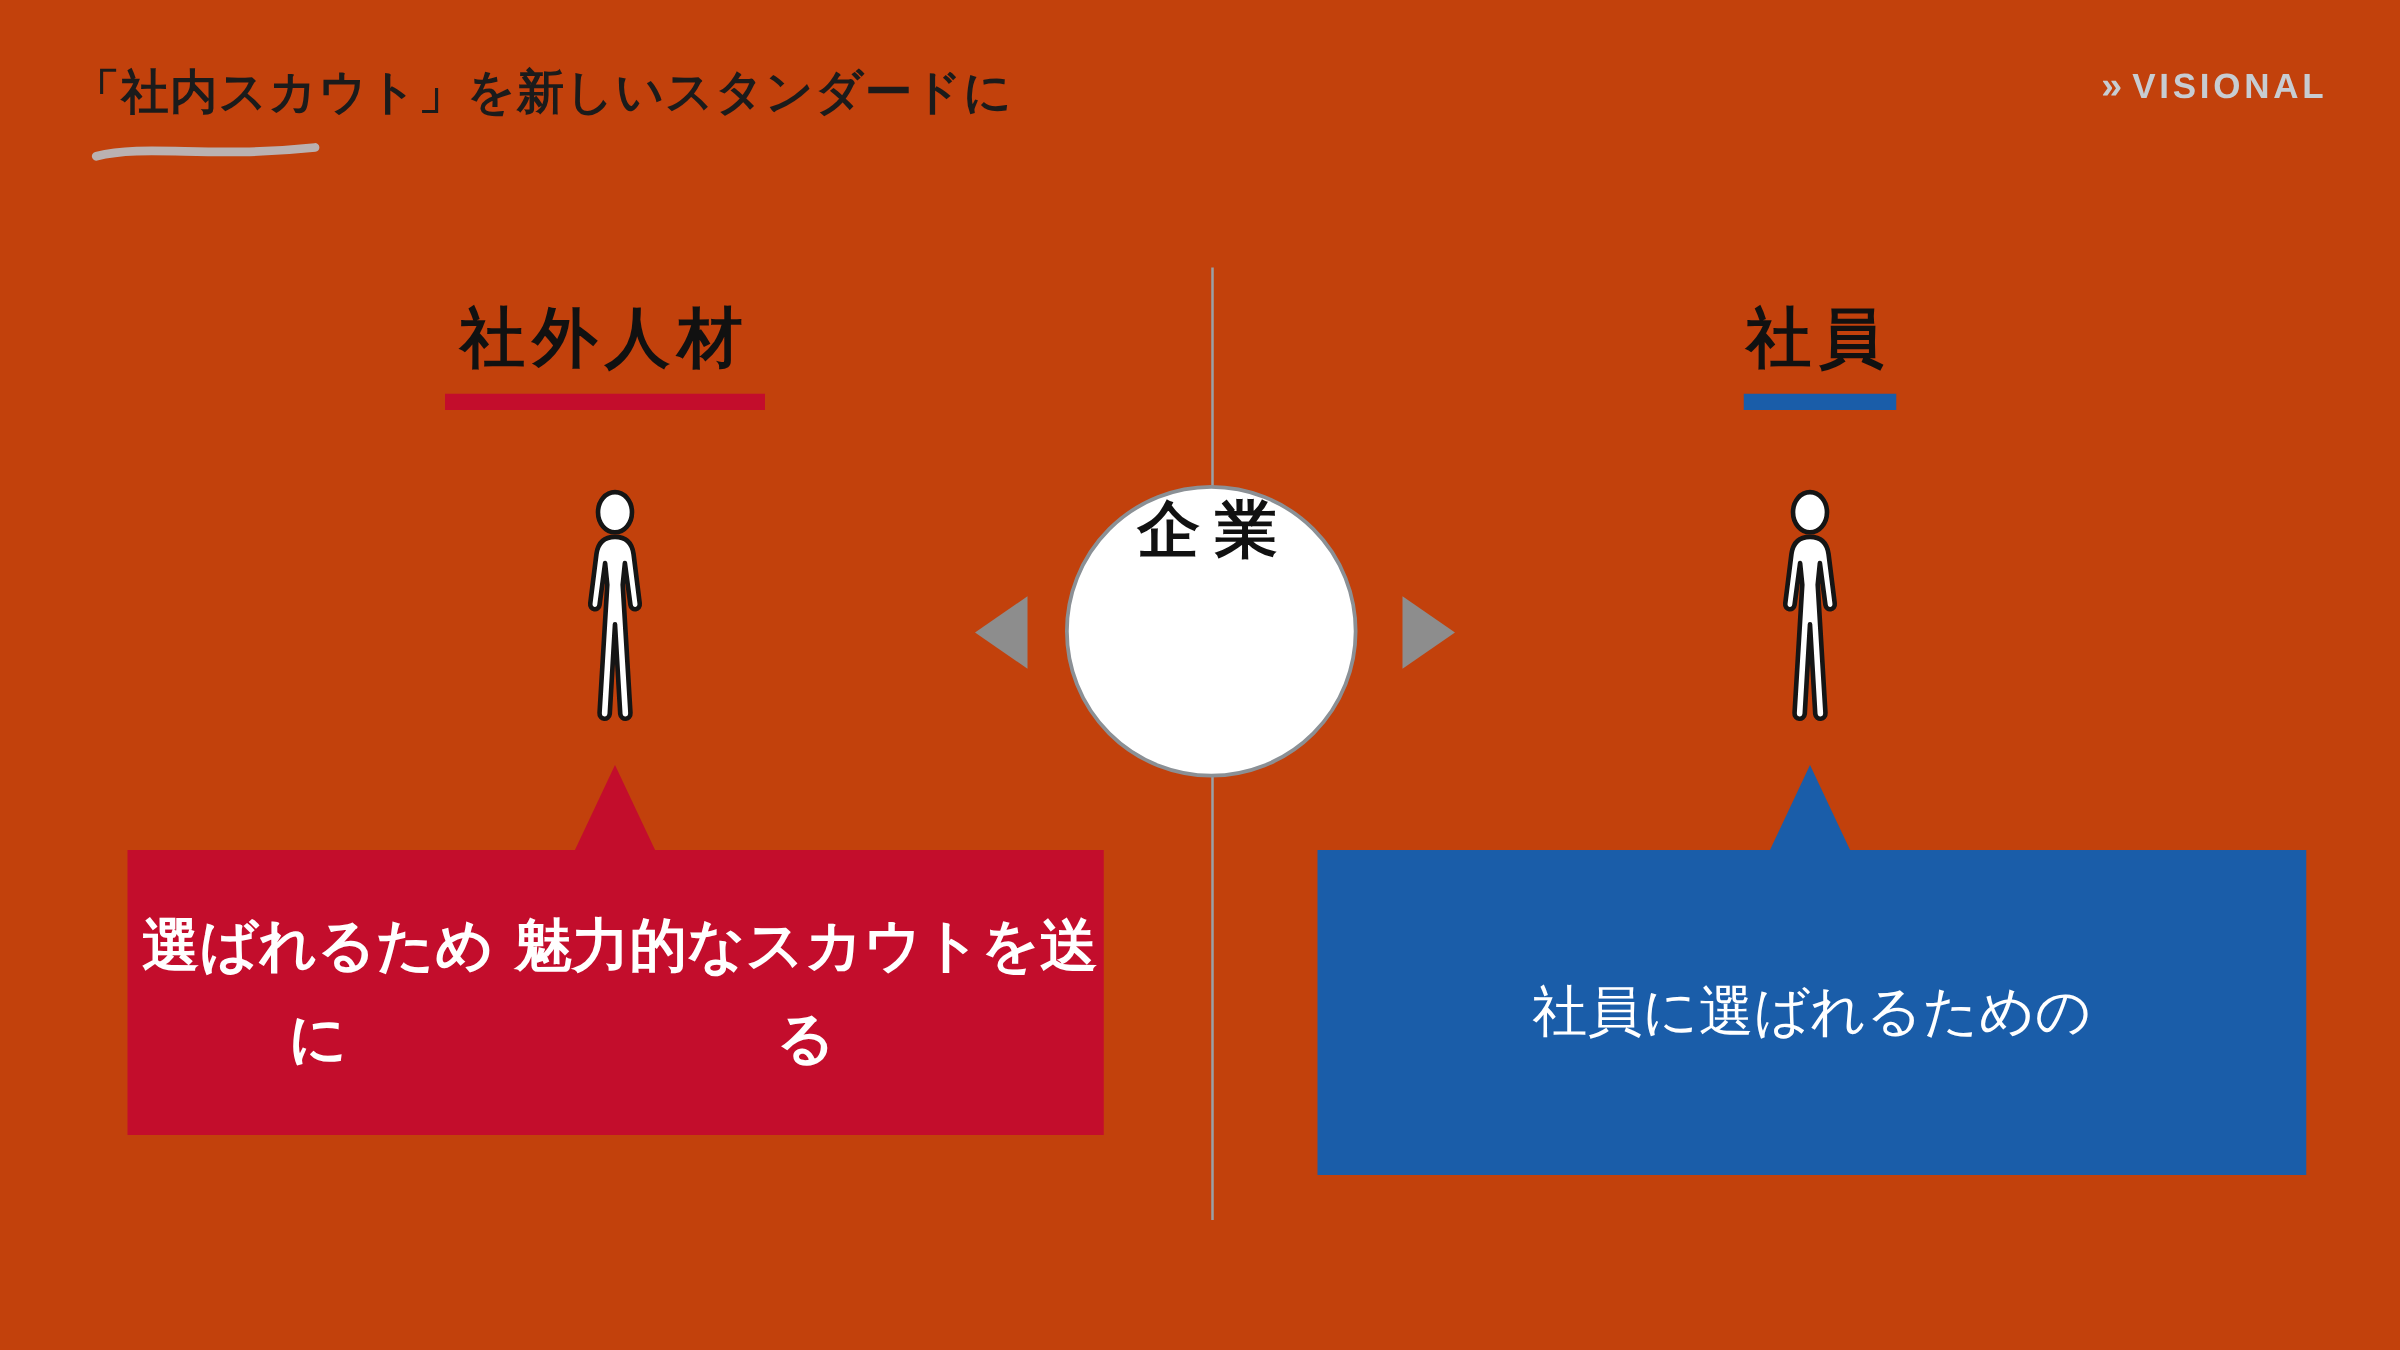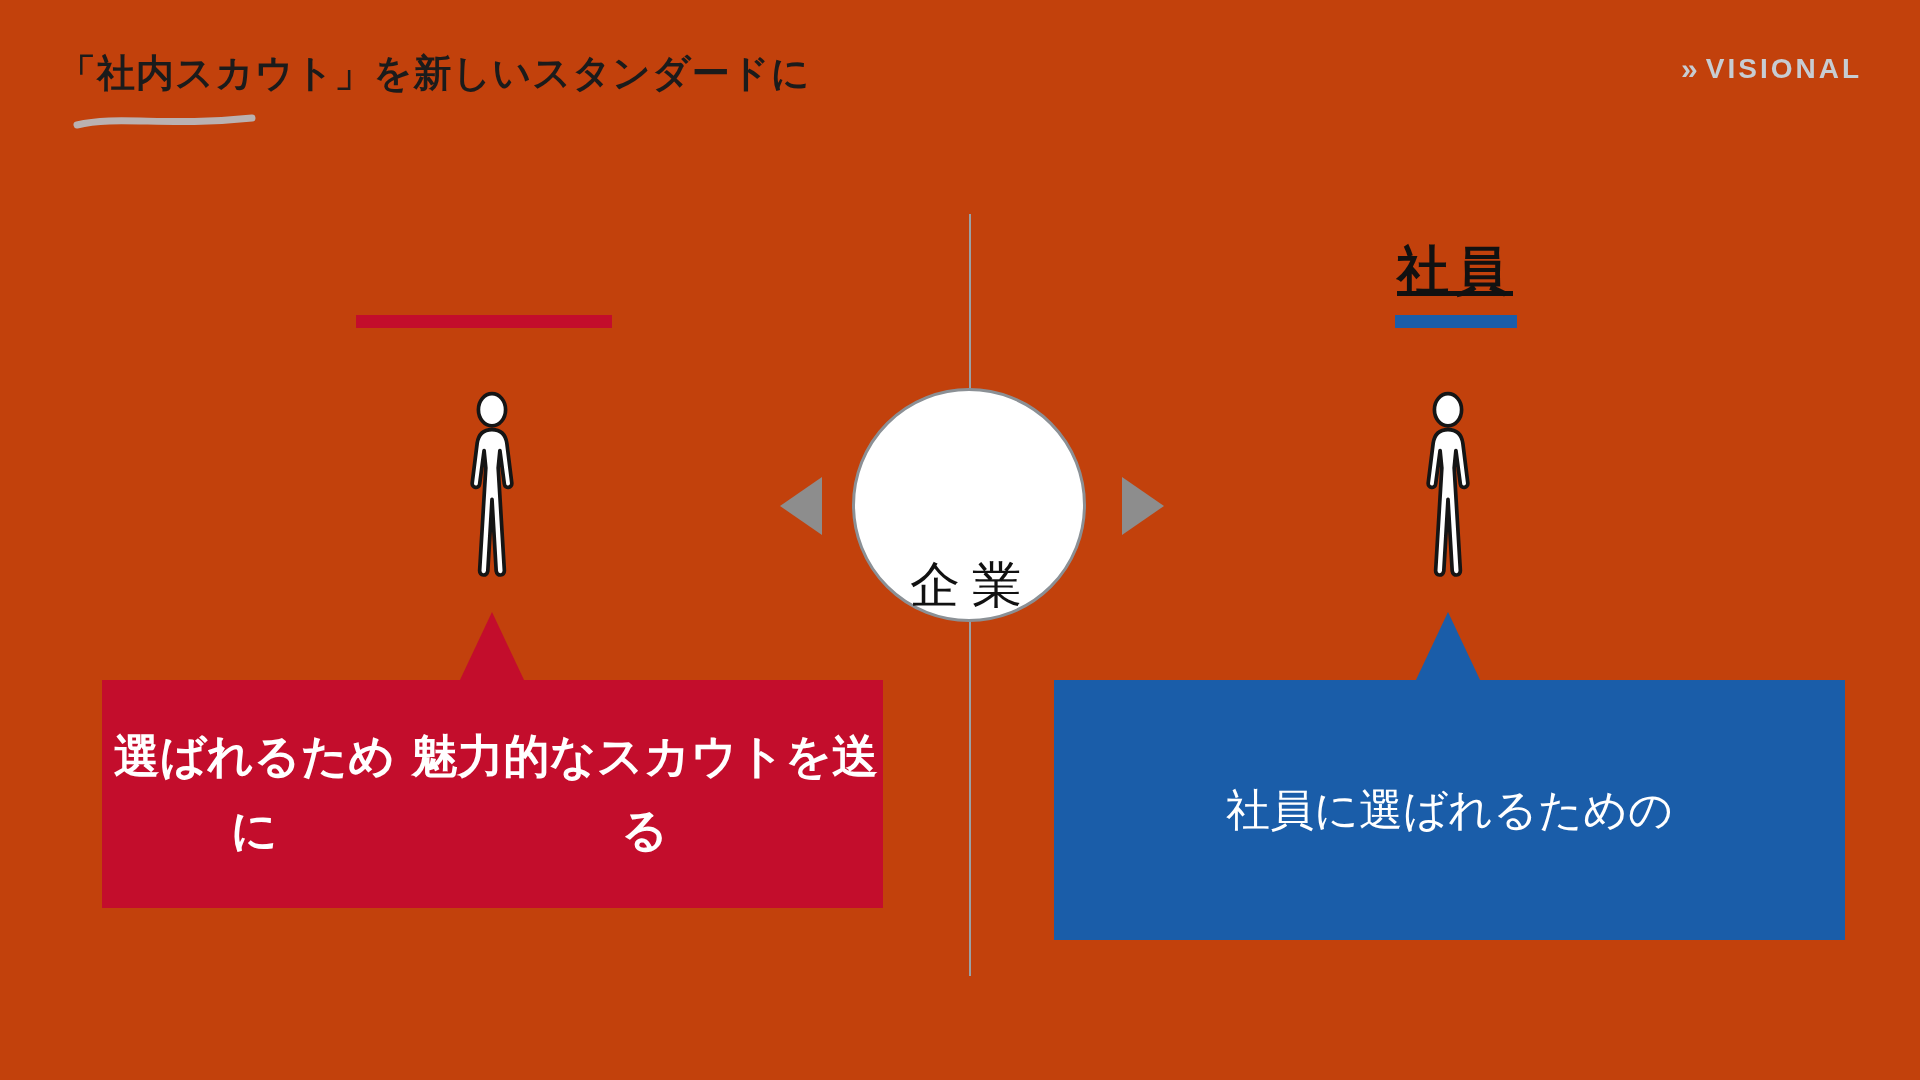--- a/index.html
+++ b/index.html
@@ -11,31 +11,31 @@
   .title{position:absolute;left:58px;top:48px;font-size:38px;font-weight:600;letter-spacing:1px;}
   .title-scribble{position:absolute;left:72px;top:110px;width:186px;height:24px;}
   
   .logo{position:absolute;top:52px;right:58px;display:flex;align-items:center;gap:6px;
         color:#c7ccd2;font-weight:700;font-size:28px;letter-spacing:3px;}
   .logo .mark{font-size:30px;letter-spacing:-6px;padding-right:8px;}
   
   .divider{position:absolute;left:969px;top:214px;width:2px;height:762px;background:#9aa0a5;}
   .center-circle{
     position:absolute;left:852px;top:388px;width:234px;height:234px;border-radius:50%;
-    background:#fff;border:3px solid #8b9095;display:flex;align-items:flex-end;justify-content:center;
-    font-size:50px;font-weight:400;letter-spacing:12px;padding-left:6px;box-sizing:border-box;color:#111;
+    background:#fff;border:3px solid #8b9095;display:flex;align-items:flex-start;justify-content:center;
+    font-size:50px;font-weight:700;letter-spacing:12px;padding-left:6px;box-sizing:border-box;color:#111;
   }
   .tri-left{position:absolute;left:780px;top:477px;width:0;height:0;
     border-top:29px solid transparent;border-bottom:29px solid transparent;border-right:42px solid #8d8d8d;}
   .tri-right{position:absolute;left:1122px;top:477px;width:0;height:0;
     border-top:29px solid transparent;border-bottom:29px solid transparent;border-left:42px solid #8d8d8d;}
   
   .heading{position:absolute;top:236px;font-size:52px;font-weight:600;letter-spacing:6px;text-align:center;color:#111;}
   .heading.left{left:284px;width:400px;}
-  .heading.right{left:1255px;width:400px;text-decoration:underline;}
+  .heading.right{left:1255px;width:400px;}
   .underbar{position:absolute;top:315px;height:13px;}
   .underbar.red{left:356px;width:256px;background:var(--red,#c30d2c);}
   .underbar.blue{left:1395px;width:122px;background:var(--blue,#1a5da9);}
   
   .person{position:absolute;top:390px;width:90px;height:210px;}
   .person.left{left:447px;}
   .person.right{left:1403px;}
   
   .bubble{position:absolute;top:680px;color:#ffffff;display:flex;flex-direction:row;
     align-items:center;justify-content:center;text-align:center;line-height:1.6;}
@@ -61,20 +61,21 @@
     <span>VISIONAL</span>
   </div>
 
   <div class="divider"></div>
   <div class="tri-left"></div>
   <div class="tri-right"></div>
   <div class="center-circle">
     <span>企業</span>
   </div>
 
+  <div class="heading left">社外人材</div>
   <div class="underbar red"></div>
 
   <svg class="person left" viewBox="0 0 72 170">
     <ellipse cx="36" cy="16" rx="11" ry="13" fill="#fff" stroke="#151515" stroke-width="3"></ellipse>
     <path d="M36,32 c-7,0 -11,4 -12,11 l-4,32 c-0.6,4.4 5.4,5.4 6,1 l3.6,-27 l1.4,14 l-5,83 c-0.3,4.6 6,5.2 6.6,0.6 l3.4,-58 l3.4,58 c0.6,4.6 6.9,4 6.6,-0.6 l-5,-83 l1.4,-14 l3.6,27 c0.6,4.4 6.6,3.4 6,-1 l-4,-32 c-1,-7 -5,-11 -12,-11 z" fill="#fff" stroke="#151515" stroke-width="3" stroke-linejoin="round"></path>
   </svg>
 
   <div class="pointer red"></div>
   <div class="bubble red">
     <span>選ばれるために</span>

